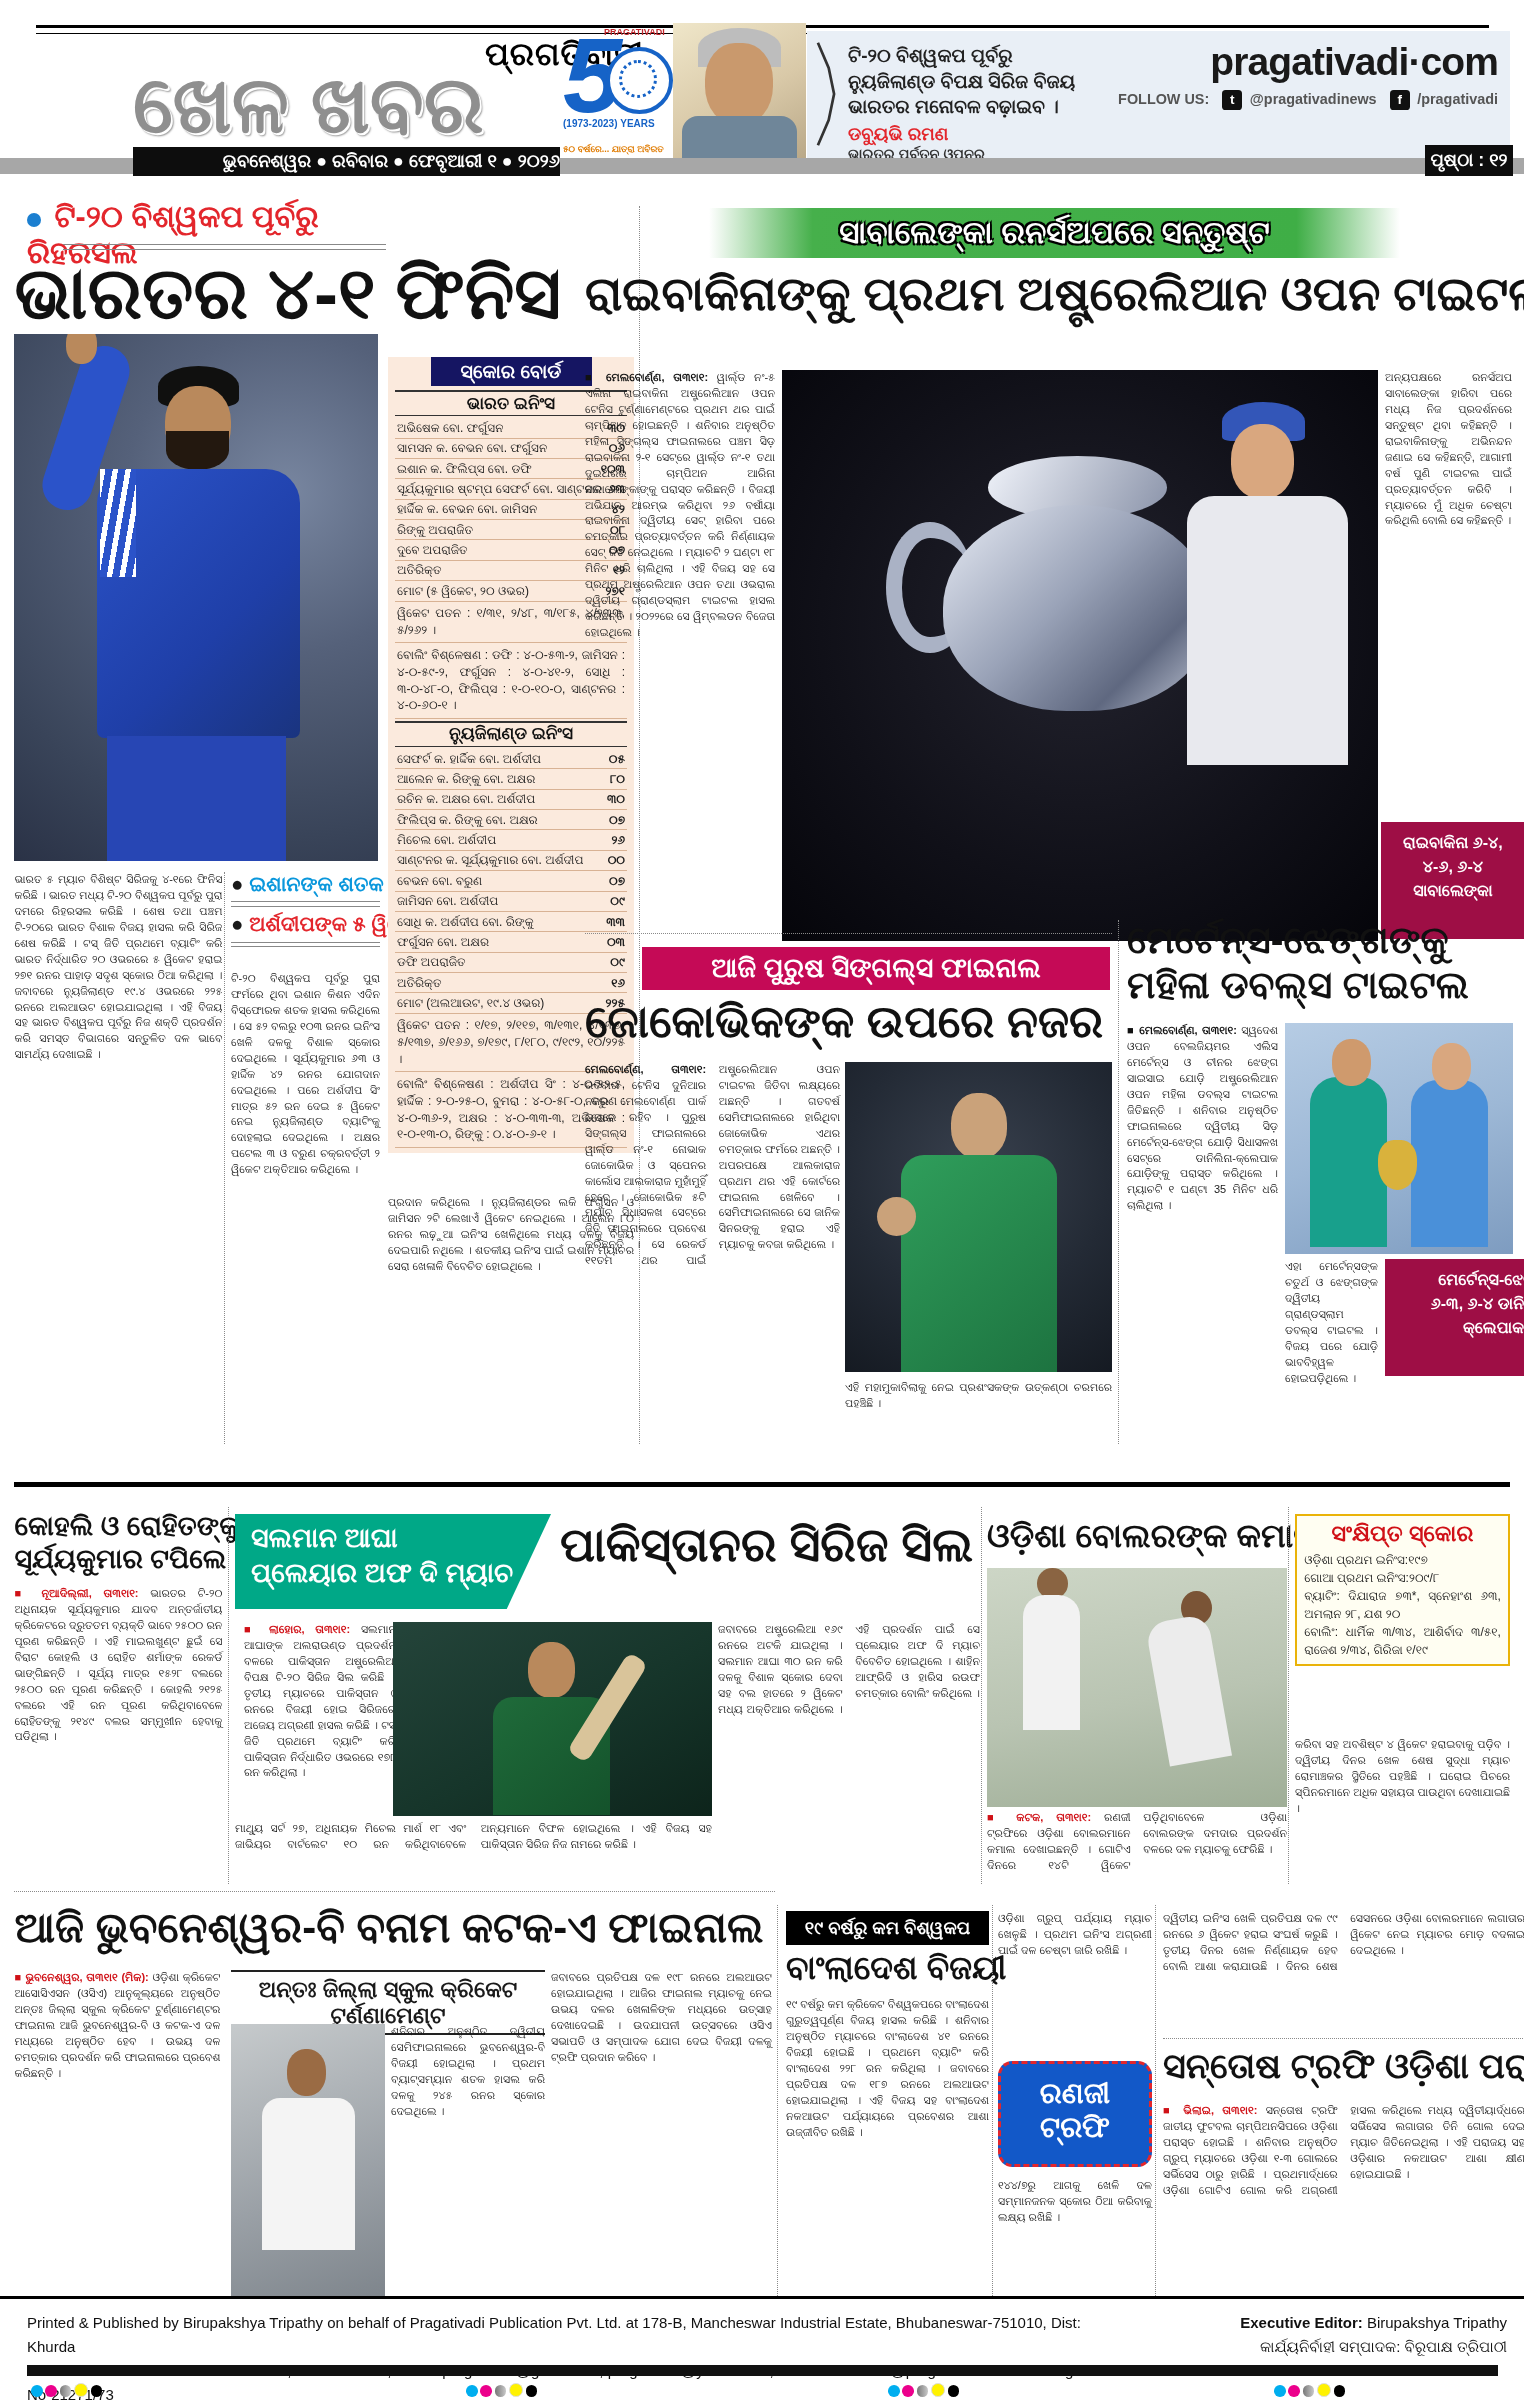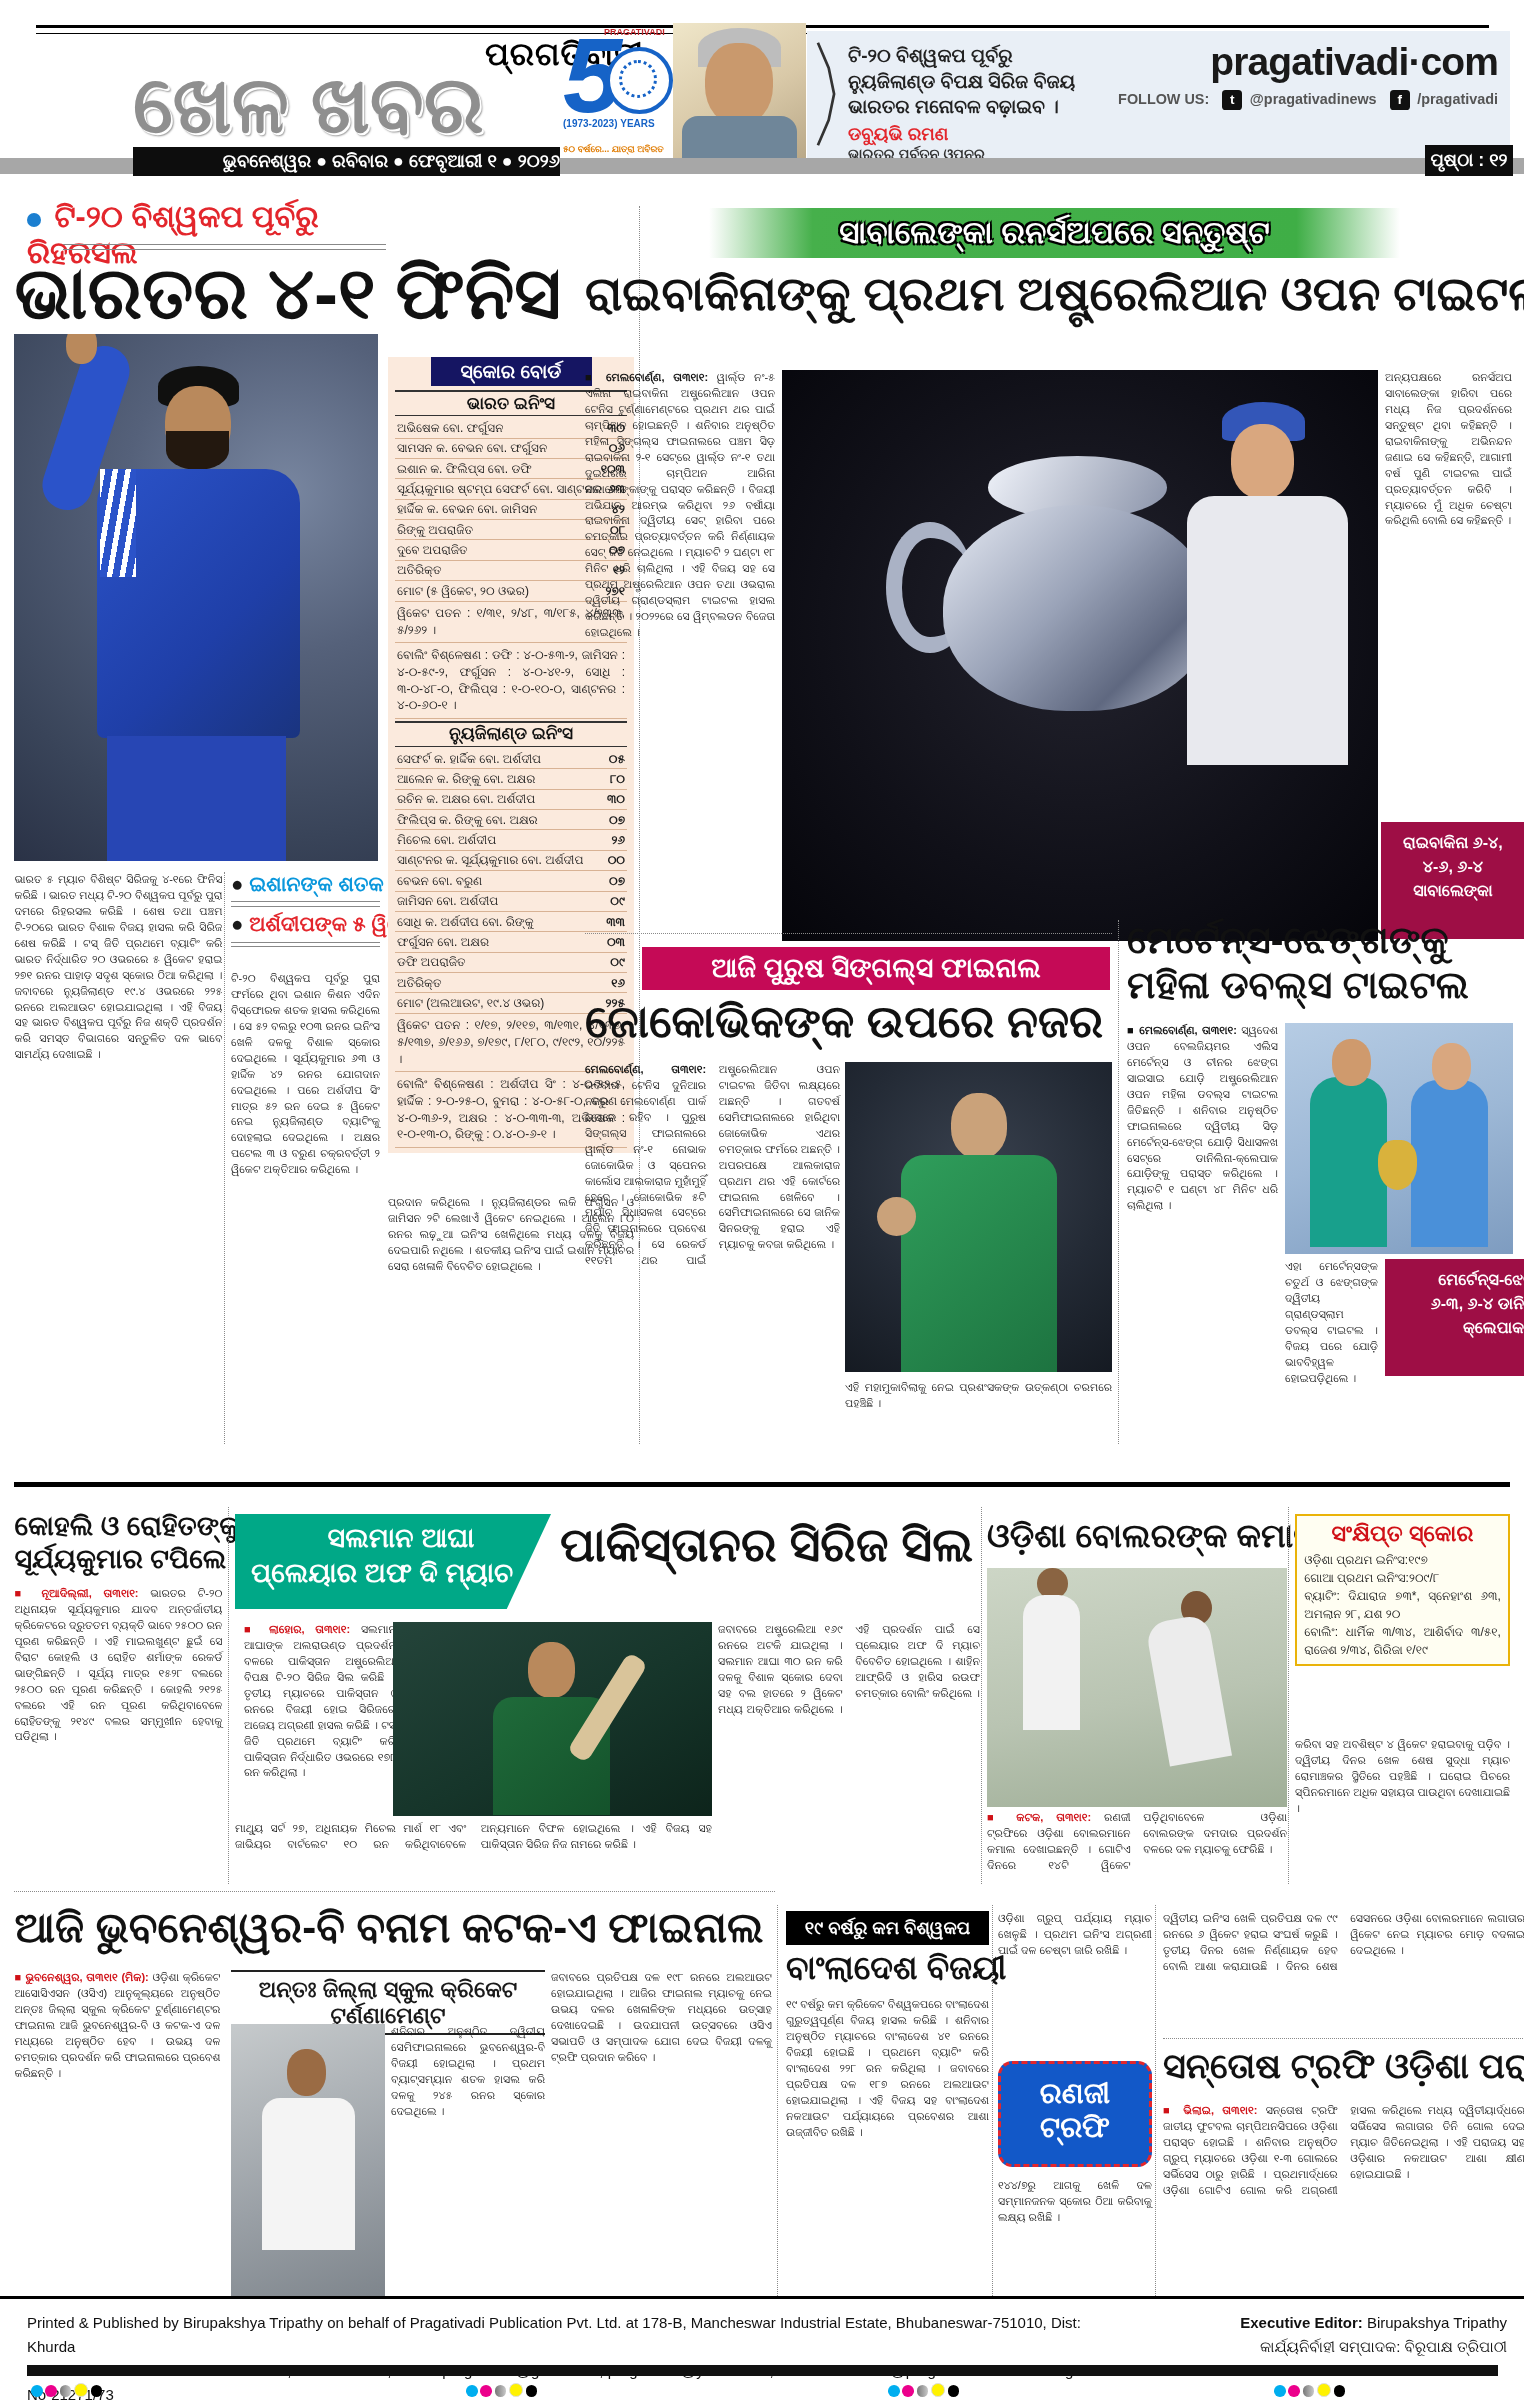--- a/index.html
+++ b/index.html
@@ -128,21 +128,21 @@
   .mer-cap{left:1385px;top:1259px;width:127px;height:99px;padding-left:45px;}
   
   .band-rule{left:14.4px;top:1482px;width:1496px;height:5.4px;background:#000;}
   
   .sur-h1{left:14.4px;top:1512px;width:208px;font-size:27px;text-align:center;}
   .sur-h2{left:14.4px;top:1545px;width:208px;font-size:27px;text-align:center;}
   .sur-body{left:14.4px;top:1586px;width:208px;height:296px;}
   
   .pak-kicker{left:235px;top:1514px;width:316px;height:95px;background:#00a887;color:#fff;
               clip-path:polygon(0 0,100% 0,86% 100%,0 100%);padding-left:16px;box-sizing:border-box;}
-  .pak-k1{font-size:27px;font-weight:900;margin-top:9px;text-align:center;}
+  .pak-k1{font-size:27px;font-weight:900;margin-top:9px;}
   .pak-k2{font-size:27px;font-weight:900;margin-top:3.6px;}
   .pak-headline{left:560px;top:1520px;width:422px;font-size:47px;}
   .pak-col1{left:244px;top:1622px;width:152px;height:260px;}
   .pakistan-photo{left:393px;top:1622px;width:319px;height:194px;background:
      linear-gradient(150deg,#24443a 0%,#16352a 55%,#0d241b 100%);}
   .pk-head{position:absolute;left:135px;top:20px;width:47px;height:56px;border-radius:46%;background:#b9895c;}
   .pk-torso{position:absolute;left:100px;top:75px;width:117px;height:118px;border-radius:20px 20px 0 0;
             background:linear-gradient(140deg,#1f6b3a,#14522b);}
   .pk-bat{position:absolute;left:203px;top:27px;width:23px;height:117px;border-radius:9px;background:#d9c49a;transform:rotate(32deg);}
   .pak-tail{left:235px;top:1821px;width:477px;height:65px;column-count:2;column-gap:14.4px;}
@@ -448,21 +448,21 @@
     <div class="djo-fist"></div>
   </div>
   <div class="abs bt djo-tail">ଏହି ମହାମୁକାବିଲାକୁ ନେଇ ପ୍ରଶଂସକଙ୍କ ଉତ୍କଣ୍ଠା ଚରମରେ ପହଞ୍ଚିଛି ।</div>
 
   <div class="abs vdot" style="left:1118px;top:920px;height:524px;"></div>
 
   <div class="abs headline mer-h1">ମେର୍ଟେନ୍ସ-ଝେଙ୍ଗଙ୍କୁ</div>
   <div class="abs headline mer-h2">ମହିଳା ଡବଲ୍ସ ଟାଇଟଲ</div>
   <div class="abs bt mer-body">
     <b class="dlb">■ ମେଲବୋର୍ଣ୍ଣ, ତା୩୧ା୧:</b>
-    <span>ସ୍ୱଦେଶ ଓପନ ବେଲଜିୟମର ଏଲିସ ମେର୍ଟେନ୍ସ ଓ ଚୀନର ଝେଙ୍ଗ ସାଇସାଇ ଯୋଡ଼ି ଅଷ୍ଟ୍ରେଲିଆନ ଓପନ ମହିଳା ଡବଲ୍ସ ଟାଇଟଲ ଜିତିଛନ୍ତି । ଶନିବାର ଅନୁଷ୍ଠିତ ଫାଇନାଲରେ ଦ୍ୱିତୀୟ ସିଡ଼ ମେର୍ଟେନ୍ସ-ଝେଙ୍ଗ ଯୋଡ଼ି ସିଧାସଳଖ ସେଟ୍‌ରେ ଡାନିଲିନା-କ୍ଲେପାକ ଯୋଡ଼ିଙ୍କୁ ପରାସ୍ତ କରିଥିଲେ । ମ୍ୟାଚଟି ୧ ଘଣ୍ଟା ୪୮ ମିନିଟ ଧରି ଚାଲିଥିଲା ।</span>
+    <span>ସ୍ୱଦେଶ ଓପନ ବେଲଜିୟମର ଏଲିସ ମେର୍ଟେନ୍ସ ଓ ଚୀନର ଝେଙ୍ଗ ସାଇସାଇ ଯୋଡ଼ି ଅଷ୍ଟ୍ରେଲିଆନ ଓପନ ମହିଳା ଡବଲ୍ସ ଟାଇଟଲ ଜିତିଛନ୍ତି । ଶନିବାର ଅନୁଷ୍ଠିତ ଫାଇନାଲରେ ଦ୍ୱିତୀୟ ସିଡ଼ ମେର୍ଟେନ୍ସ-ଝେଙ୍ଗ ଯୋଡ଼ି ସିଧାସଳଖ ସେଟ୍‌ରେ ଡାନିଲିନା-କ୍ଲେପାକ ଯୋଡ଼ିଙ୍କୁ ପରାସ୍ତ କରିଥିଲେ । ମ୍ୟାଚଟି ୧ ଘଣ୍ଟା 35 ମିନିଟ ଧରି ଚାଲିଥିଲା ।</span>
   </div>
   <div class="abs photo mertens-photo">
     <div class="mz-p1"></div>
     <div class="mz-p1h"></div>
     <div class="mz-p2"></div>
     <div class="mz-p2h"></div>
     <div class="mz-tro"></div>
   </div>
   <div class="abs bt mer-side">ଏହା ମେର୍ଟେନ୍ସଙ୍କ ଚତୁର୍ଥ ଓ ଝେଙ୍ଗଙ୍କ ଦ୍ୱିତୀୟ ଗ୍ରାଣ୍ଡସ୍ଲାମ ଡବଲ୍ସ ଟାଇଟଲ । ବିଜୟ ପରେ ଯୋଡ଼ି ଭାବବିହ୍ୱଳ ହୋଇପଡ଼ିଥିଲେ ।</div>
   <div class="abs cap mer-cap">ମେର୍ଟେନ୍ସ-ଝେଙ୍ଗ ୬-୩, ୬-୪ ଡାନିଲିନା-କ୍ଲେପାକ</div>

